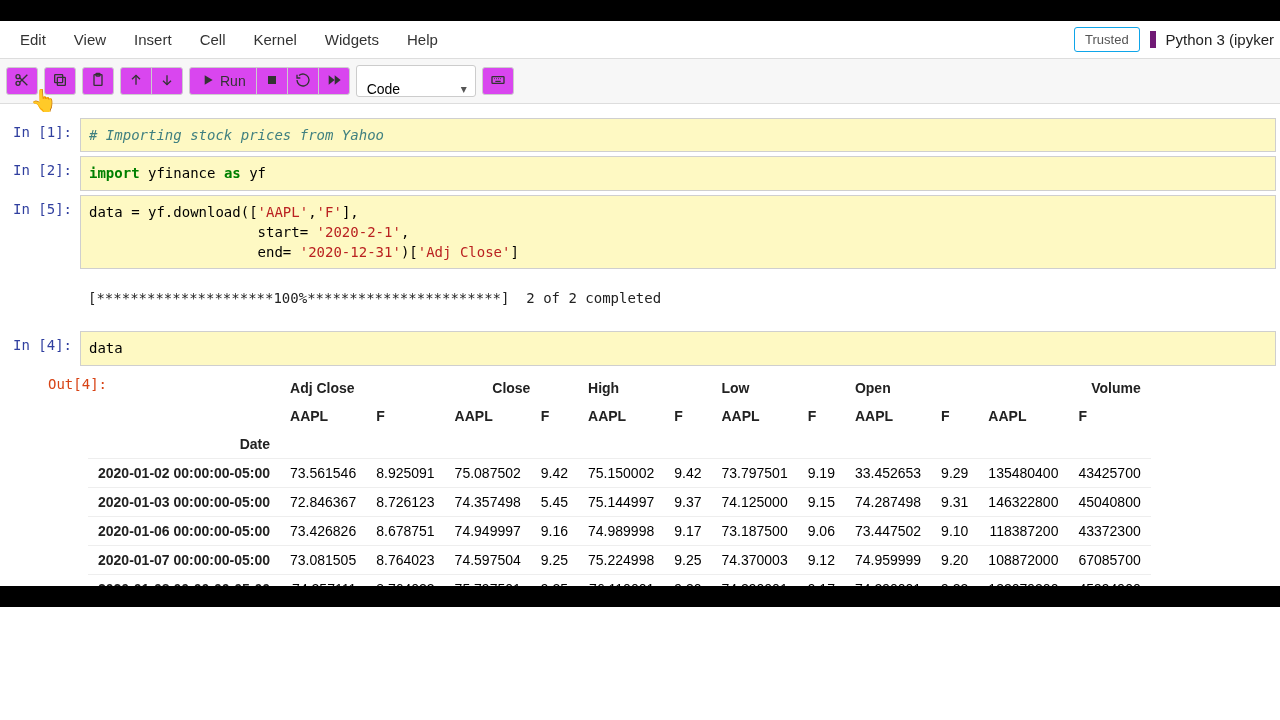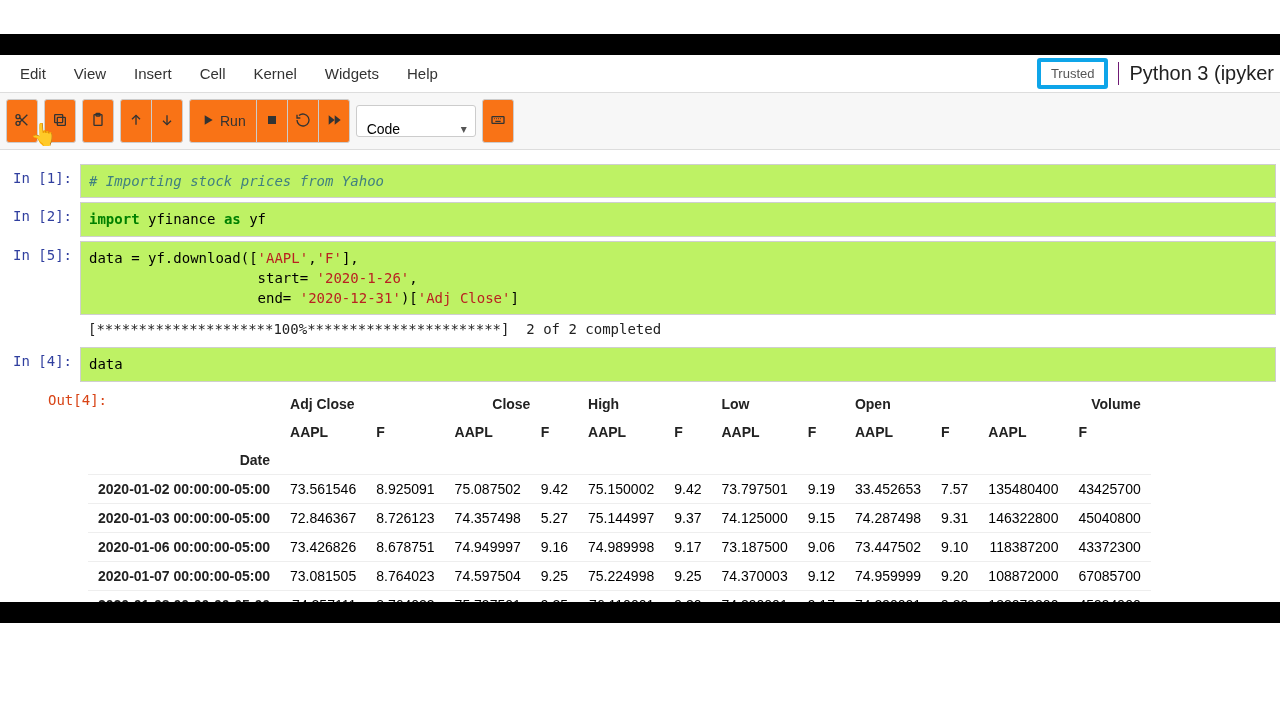--- a/index.html
+++ b/index.html
@@ -1,52 +1,52 @@
 <!DOCTYPE html>
 <html><head>
 <meta charset="utf-8">
 <style>
   * { box-sizing: border-box; }
   html, body { margin: 0; padding: 0; font-family: "Helvetica Neue", Arial, sans-serif; background: #fff; }
   .letterbox { background: #000; height: 21px; width: 100%; }
   .menubar { display: flex; align-items: center; height: 38px; border-bottom: 1px solid #ddd; padding: 0 6px; }
   .menu-item { padding: 6px 14px; font-size: 15px; color: #333; cursor: pointer; }
   .menu-spacer { flex: 1; }
-  .trusted { font-size: 13px; border: 4px solid #0ea5e9; border-radius: 3px; padding: 4px 10px; color: #555; margin-right: 10px; }
-  .kernel-name { font-size: 20px; color: #222; border-left: 1px solid #701a75; padding-left: 10px; white-space: nowrap; }
+  .trusted { font-size: 13px; border: 1px solid #0ea5e9; border-radius: 3px; padding: 4px 10px; color: #555; margin-right: 10px; }
+  .kernel-name { font-size: 15px; color: #222; border-left: 6px solid #701a75; padding-left: 10px; white-space: nowrap; }
   .toolbar { display: flex; align-items: center; gap: 6px; padding: 6px 6px; border-bottom: 1px solid #ddd; background: #f7f7f7; }
-  .tbtn { width: 32px; height: 44px; border: 1px solid #ccc; border-radius: 3px; background: #f97316; display: flex; align-items: center; justify-content: center; cursor: pointer; color: #333; }
+  .tbtn { width: 32px; height: 28px; border: 1px solid #ccc; border-radius: 3px; background: #d946ef; display: flex; align-items: center; justify-content: center; cursor: pointer; color: #333; }
   .tbtn svg { width: 16px; height: 16px; }
   .tbtn-group { display: flex; gap: 0; }
   .tbtn-group .tbtn { border-radius: 0; margin-left: -1px; }
   .tbtn-group .tbtn:first-child { border-radius: 3px 0 0 3px; margin-left: 0; }
   .tbtn-group .tbtn:last-child { border-radius: 0 3px 3px 0; }
   .run-btn { width: auto; padding: 0 10px; gap: 4px; font-size: 14px; }
   .cell-type { height: 32px; border: 1px solid #ccc; border-radius: 3px; background: #fff; padding: 16px 22px 0 10px; font-size: 14px; position: relative; min-width: 120px; display:flex; align-items:center; cursor:pointer; }
   .cell-type::after { content: "▾"; position: absolute; right: 8px; color:#555; font-size: 12px; }
   .notebook { padding: 10px 0 0 0; }
   .cell { display: flex; margin: 4px 0; }
   .prompt { width: 80px; flex: none; text-align: right; font-family: "Menlo","Consolas",monospace; font-size: 14px; padding: 6px 8px 6px 0; }
   .prompt.in { color: #303F9F; }
   .prompt.out { color: #D84315; padding-left: 48px; }
   .cell-body { flex: 1; }
-  .input-area { border: 1px solid #cfcfcf; background: #bef264; padding: 6px 8px; font-family: "Menlo","Consolas",monospace; font-size: 14px; line-height: 1.45; white-space: pre; overflow-x: auto; margin-right: 4px; }
+  .input-area { border: 1px solid #cfcfcf; background: #fef9c3; padding: 6px 8px; font-family: "Menlo","Consolas",monospace; font-size: 14px; line-height: 1.45; white-space: pre; overflow-x: auto; margin-right: 4px; }
   .c-comment { color: #408080; font-style: italic; }
   .c-kw { color: #008000; font-weight: bold; }
   .c-str { color: #BA2121; }
-  .output-area { font-family: "Menlo","Consolas",monospace; font-size: 14px; padding: 6px 8px; white-space: pre; color:#222; }
+  .output-area { font-family: "Menlo","Consolas",monospace; font-size: 14px; padding: 21px 8px; white-space: pre; color:#222; }
   .df-wrap { padding: 4px 8px 0 8px; font-size: 14px; }
   table.df { border-collapse: collapse; }
   table.df th, table.df td { padding: 6px 10px; text-align: right; font-size: 14px; }
   table.df thead th { font-weight: 600; color: #222; }
   table.df tbody th.row-idx { text-align: left; font-weight: 600; color: #222; }
   table.df tbody tr { border-top: 1px solid #eee; }
   table.df .idx-name { text-align: right; font-weight: 600; }
   .cursor-hand { position: absolute; top: 88px; left: 30px; font-size: 22px; color: #000; pointer-events: none; }
-  .container { position: relative; width: 1280px; overflow: hidden; margin-top: 34px; }
+  .container { position: relative; width: 1280px; overflow: hidden; }
 </style>
 </head>
 <body>
 <div class="container">
 
 <div class="letterbox"></div>
 
 <div class="menubar">
   <div class="menu-item">Edit</div>
   <div class="menu-item">View</div>
@@ -168,21 +168,21 @@
     <div class="prompt in">In [2]:</div>
     <div class="cell-body">
       <div class="input-area"><span class="c-kw">import</span><span> yfinance </span><span class="c-kw">as</span><span> yf</span></div>
     </div>
   </div>
 
   <div class="cell">
     <div class="prompt in">In [5]:</div>
     <div class="cell-body">
       <div class="input-area"><span>data = yf.download([</span><span class="c-str">'AAPL'</span><span>,</span><span class="c-str">'F'</span><span>],</span>
-<span>                    start= </span><span class="c-str">'2020-1-26'</span><span>,</span>
+<span>                    start= </span><span class="c-str">'2020-2-1'</span><span>,</span>
 <span>                    end= </span><span class="c-str">'2020-12-31'</span><span>)[</span><span class="c-str">'Adj Close'</span><span>]</span></div>
       <div class="output-area">[*********************100%***********************]  2 of 2 completed</div>
     </div>
   </div>
 
   <div class="cell">
     <div class="prompt in">In [4]:</div>
     <div class="cell-body">
       <div class="input-area"><span>data</span></div>
     </div>
@@ -238,30 +238,30 @@
                   <th class="row-idx">2020-01-02 00:00:00-05:00</th>
                   <td>73.561546</td>
                   <td>8.925091</td>
                   <td>75.087502</td>
                   <td>9.42</td>
                   <td>75.150002</td>
                   <td>9.42</td>
                   <td>73.797501</td>
                   <td>9.19</td>
                   <td>33.452653</td>
-                  <td>7.57</td>
+                  <td>9.29</td>
                   <td>135480400</td>
                   <td>43425700</td>
                 </tr>
                 <tr>
                   <th class="row-idx">2020-01-03 00:00:00-05:00</th>
                   <td>72.846367</td>
                   <td>8.726123</td>
                   <td>74.357498</td>
-                  <td>5.27</td>
+                  <td>5.45</td>
                   <td>75.144997</td>
                   <td>9.37</td>
                   <td>74.125000</td>
                   <td>9.15</td>
                   <td>74.287498</td>
                   <td>9.31</td>
                   <td>146322800</td>
                   <td>45040800</td>
                 </tr>
                 <tr>

